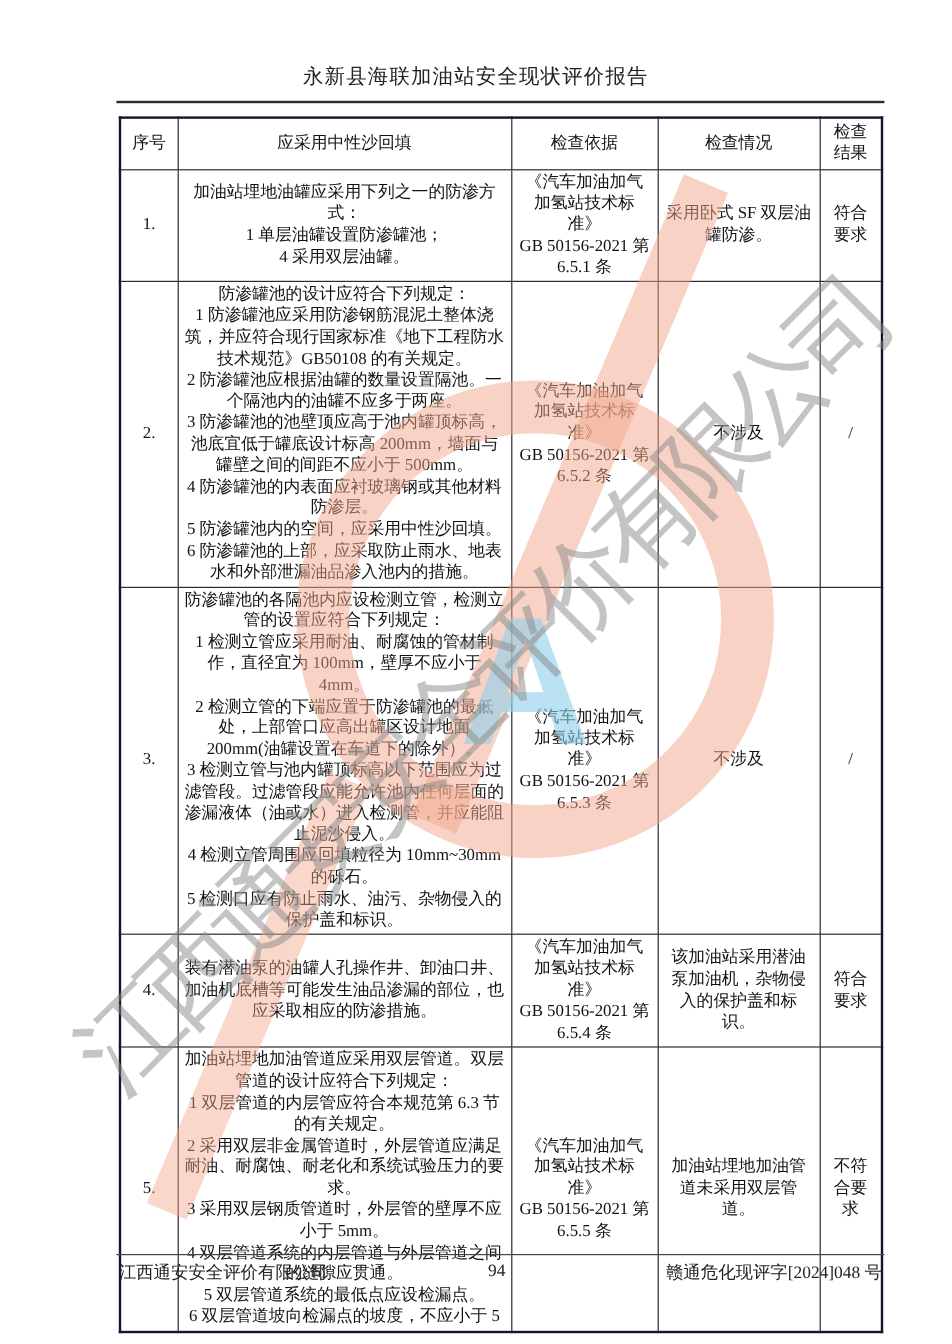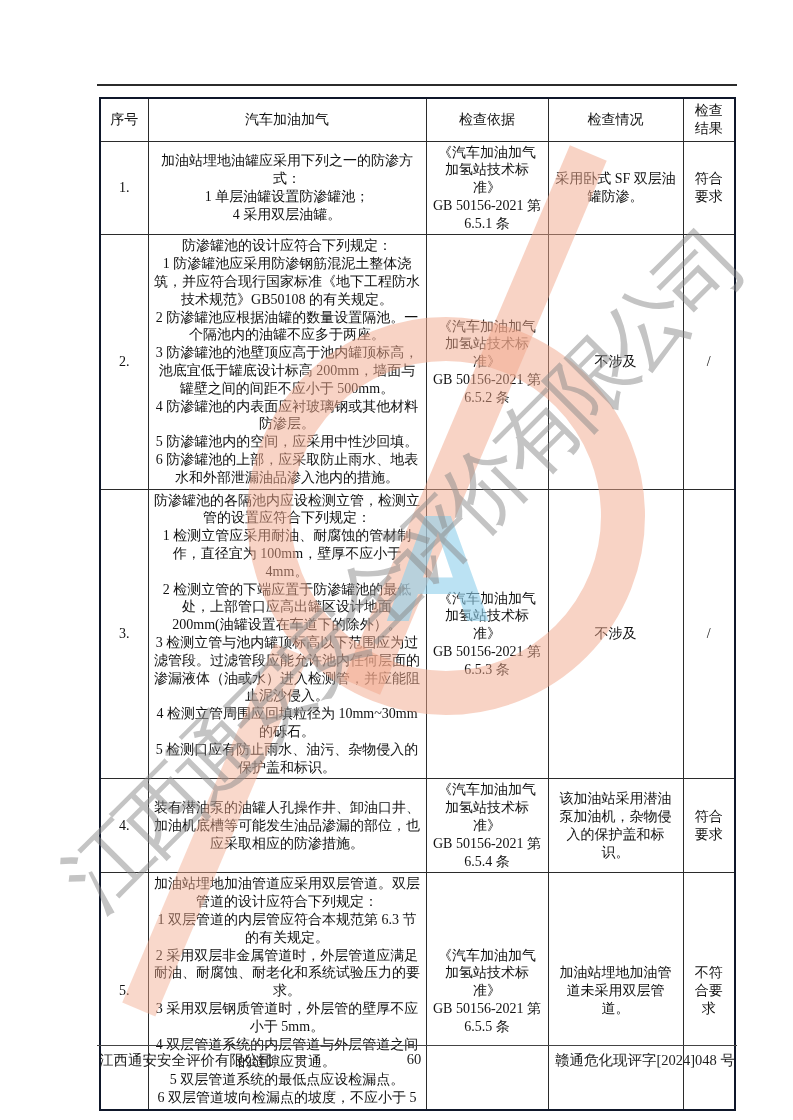--- a/index.html
+++ b/index.html
@@ -84,34 +84,35 @@
     font-size:95px;line-height:95px;font-weight:bold;letter-spacing:6px;
     white-space:nowrap;
     color:var(--wm-red,#e04a38);opacity:.5;z-index:4;
   }
 </style>
 </head>
 <body>
 
 <div class="content">
 
+  <div class="doc-title">永新县海联加油站安全现状评价报告</div>
   <div class="title-rule"></div>
 
   <table class="insp">
     <colgroup>
       <col style="width:48px">
         <col style="width:278px">
         <col style="width:122px">
         <col style="width:135px">
         <col style="width:52px">
     </colgroup>
     <thead>
       <tr class="r-h">
         <th class="h">序号</th>
-        <th class="h">汽车加油加气</th>
+        <th class="h">应采用中性沙回填</th>
         <th class="h">检查依据</th>
         <th class="h">检查情况</th>
         <th class="h">检查
 结果</th>
       </tr>
     </thead>
     <tbody>
       <tr class="r-1">
         <td class="c-no">1.</td>
         <td class="c-content">加油站埋地油罐应采用下列之一的防渗方式：
@@ -184,21 +185,21 @@
         <td class="c-res">不符
 合要
 求</td>
       </tr>
     </tbody>
   </table>
 
   <div class="footer-rule"></div>
   <div class="footer">
     <span>江西通安安全评价有限公司</span>
-    <span>60</span>
+    <span>94</span>
     <span>赣通危化现评字[2024]048 号</span>
   </div>
 </div>
 
 <div class="wm">
   <div class="wm-ring"></div>
   <div class="wm-slash"></div>
   <div class="wm-slash2"></div>
   <div class="wm-blue-a">A</div>
   <div class="wm-grey-text">江西通安安全评价有限公司</div>

